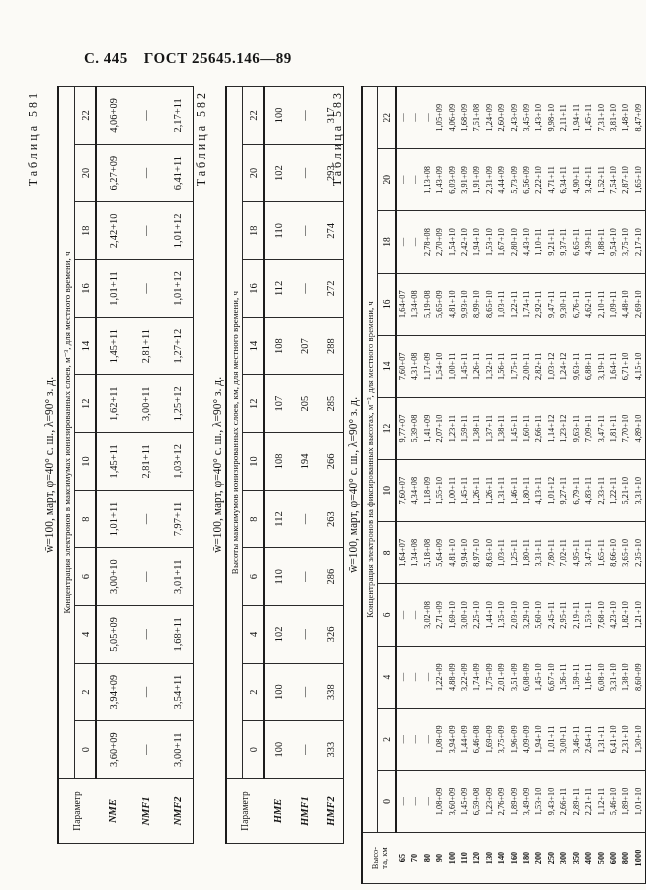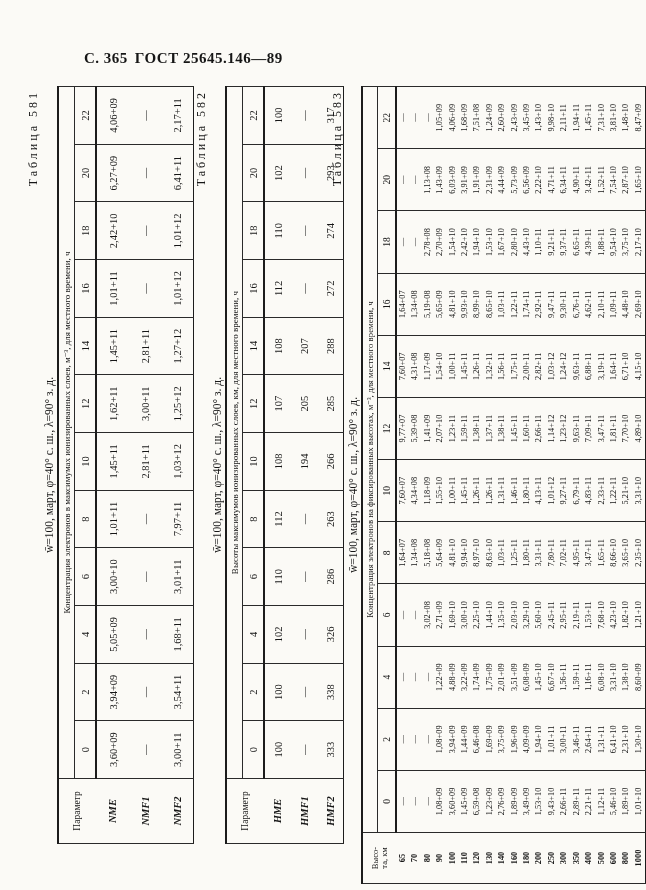--- a/index.html
+++ b/index.html
@@ -5,21 +5,21 @@
   html,body{margin:0;padding:0;}
   body{
     width:646px;height:890px;position:relative;overflow:hidden;
     background:#fbfaf6;color:#161616;
     font-family:"Liberation Serif","DejaVu Serif",serif;
   }
   .page-header{
     position:absolute;left:84px;top:50px;
     font-size:15px;font-weight:bold;letter-spacing:.5px;white-space:nowrap;
   }
-  .page-header .gost-num{margin-left:7px;}
+  .page-header .gost-num{margin-left:16px;}
   .strip{position:absolute;}
   .rot{transform-origin:0 0;position:relative;}
   #s581{left:26px;top:86px;width:168px;height:758px;}
   #s581 .rot{width:758px;height:168px;transform:translateY(758px) rotate(-90deg);}
   #s582{left:194px;top:86px;width:148px;height:758px;}
   #s582 .rot{width:758px;height:148px;transform:translateY(758px) rotate(-90deg);}
   #s583{left:330px;top:86px;width:314px;height:798px;}
   #s583 .rot{width:798px;height:314px;transform:translateY(798px) rotate(-90deg);}
 
   .tbl-num{
@@ -52,21 +52,21 @@
   .t20 th.corner{width:50px;font-size:8.5px;}
   .t20 th.spanhead{font-size:8.8px;height:14px;}
   .t20 thead tr:last-child th{font-size:9.5px;height:17px;}
   .t20 tbody th{font-size:8.6px;font-style:normal;}
   .t20 tbody th,.t20 tbody td{font-size:8.4px;height:12.4px;line-height:12.4px;}
 </style>
 </head>
 <body>
 
 <div class="page-header">
-  <span>С. 365</span><span class="gost-num">ГОСТ  25645.146—89</span>
+  <span>С. 445</span><span class="gost-num">ГОСТ  25645.146—89</span>
 </div>
 
 <div class="strip" id="s581">
   <div class="rot">
     <div class="tbl-num">Таблица 581</div>
     <div class="tbl-title">w̄=100, март, φ=40° с. ш., λ=90° з. д.</div>
     <table class="t3">
         <thead>
           <tr>
             <th rowspan="2" class="corner">Параметр</th>

